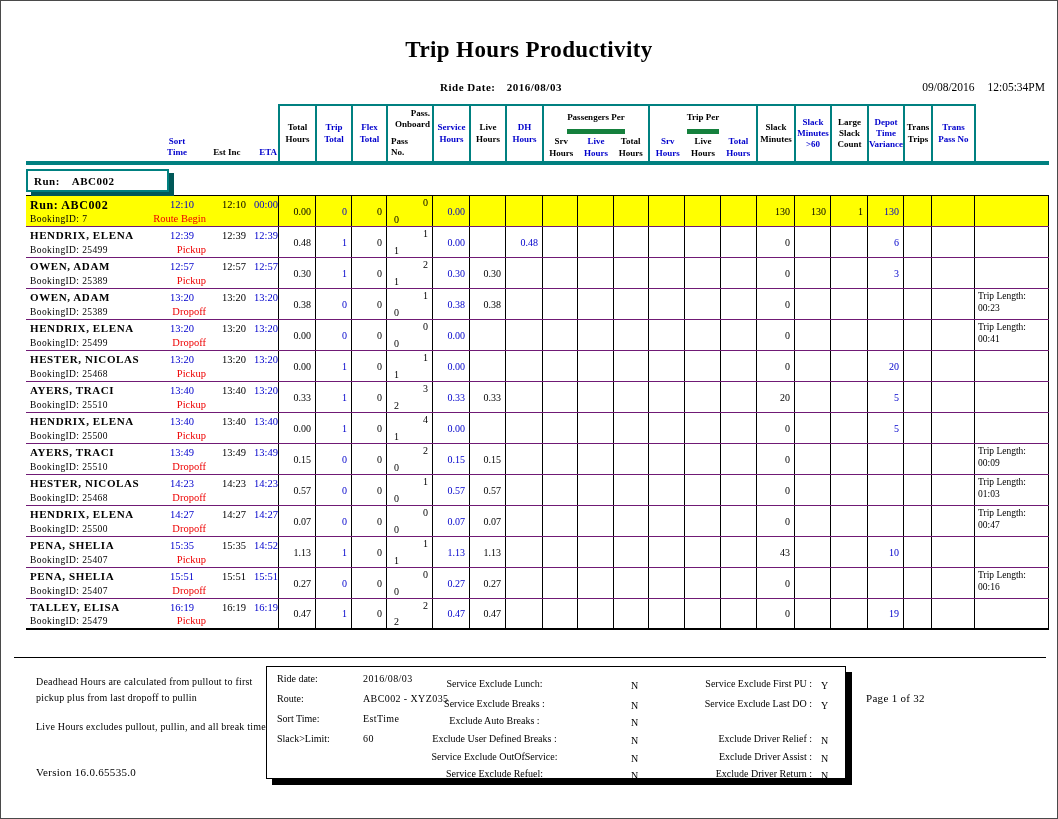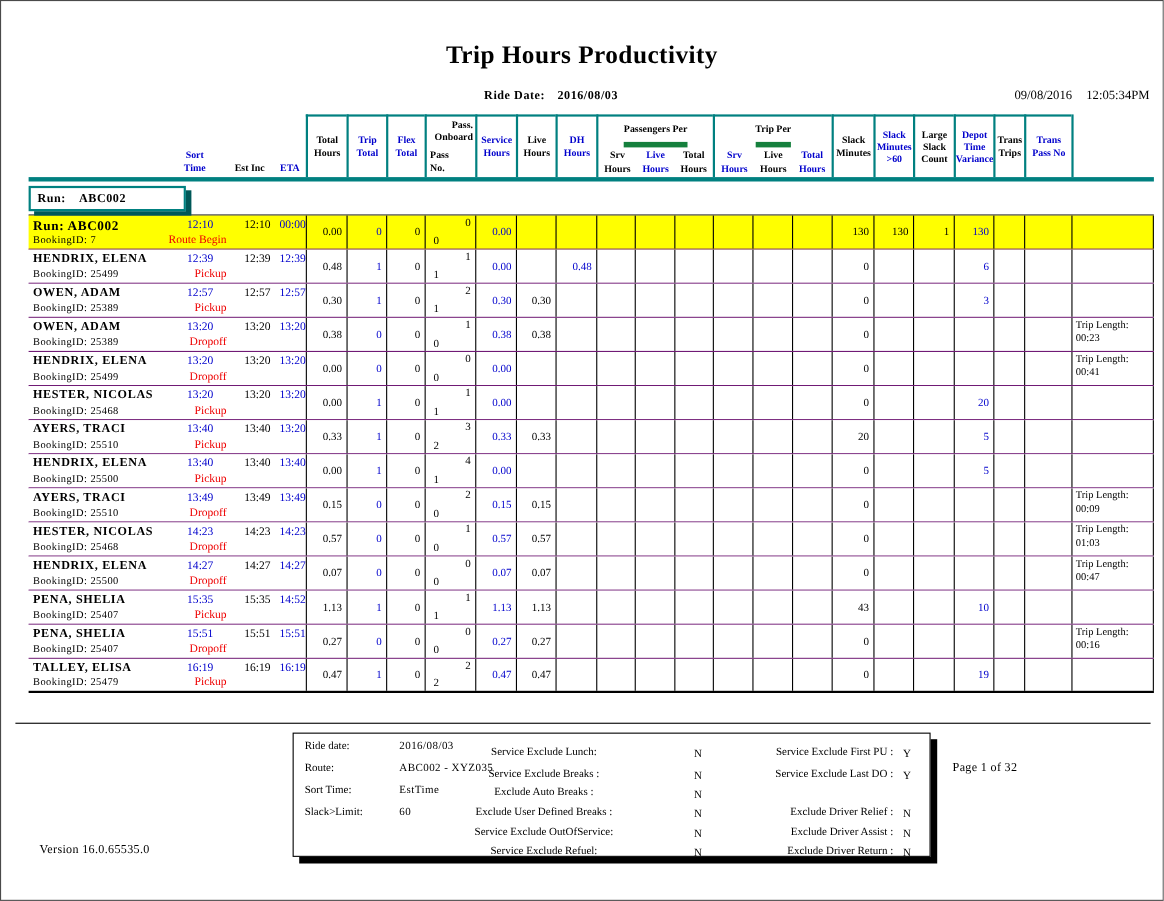--- a/index.html
+++ b/index.html
@@ -30,21 +30,21 @@
 
   
   .thead { position:absolute; top:103px; left:25px; width:1023px; height:57px;
            font-size:9px; font-weight:bold; line-height:1.25; }
   .thead .h { border-left:2px solid #008080; border-top:2px solid #008080; position:relative;
               display:flex; align-items:center; justify-content:center; text-align:center; padding:0 1px; }
   .thead .hnotes { border-top:none; }
   .thead .hname { position:relative; }
   .hsort { position:absolute; bottom:3px; left:135px; width:32px; text-align:center; }
   .hest  { position:absolute; bottom:3px; left:182px; width:38px; text-align:center; }
-  .heta  { position:absolute; bottom:3px; left:224px; width:27px; text-align:center; }
+  .heta  { position:absolute; bottom:3px; left:224px; width:27px; text-align:right; }
   .hpass { display:block !important; }
   .hob { position:absolute; top:2px; right:2px; width:40px; text-align:right; }
   .hpn { position:absolute; bottom:3px; left:3px; width:26px; text-align:left; }
   .grp { grid-column: span 3; display:flex !important; flex-direction:column; padding:0 !important; }
   .grp-label { height:28px; display:flex; align-items:center; justify-content:center;
                border-bottom:5px solid #15803d; }
   .grp-subs { flex:1; display:grid; grid-template-columns:1fr 1fr 1fr; }
   .grp-subs span { display:flex; align-items:center; justify-content:center; text-align:center; }
   .tealband { position:absolute; top:160px; left:25px; width:1023px; height:4px; background:#008080; }
 
@@ -636,20 +636,24 @@
         <div class="cell num"></div>
         <div class="cell num blue">19</div>
         <div class="cell num"></div>
         <div class="cell num blue"></div>
         <div class="cell notecell"></div>
       </div>
     </div>
 
   <div class="sepline"></div>
   <div class="footer">
+    <div class="fnotes">
+      <p>Deadhead Hours are calculated from pullout to first pickup plus from last dropoff to pullin</p>
+      <p>Live Hours excludes pullout, pullin, and all break time</p>
+    </div>
     <div class="version">Version 16.0.65535.0</div>
     <div class="parambox">
       <div class="pcolA" id="pcolA">
           <div class="prow"><span class="plabel">Ride date:</span><span class="pval">2016/08/03</span></div>
           <div class="prow"><span class="plabel">Route:</span><span class="pval">ABC002  -  XYZ035</span></div>
           <div class="prow"><span class="plabel">Sort Time:</span><span class="pval">EstTime</span></div>
           <div class="prow"><span class="plabel">Slack&gt;Limit:</span><span class="pval">60</span></div>
         </div>
       <div class="xcol xcolB" id="pcolB">
           <div class="xrow" style="top: 5px;"><span class="xlabel">Service Exclude Lunch:</span><span class="xval">N</span></div>

